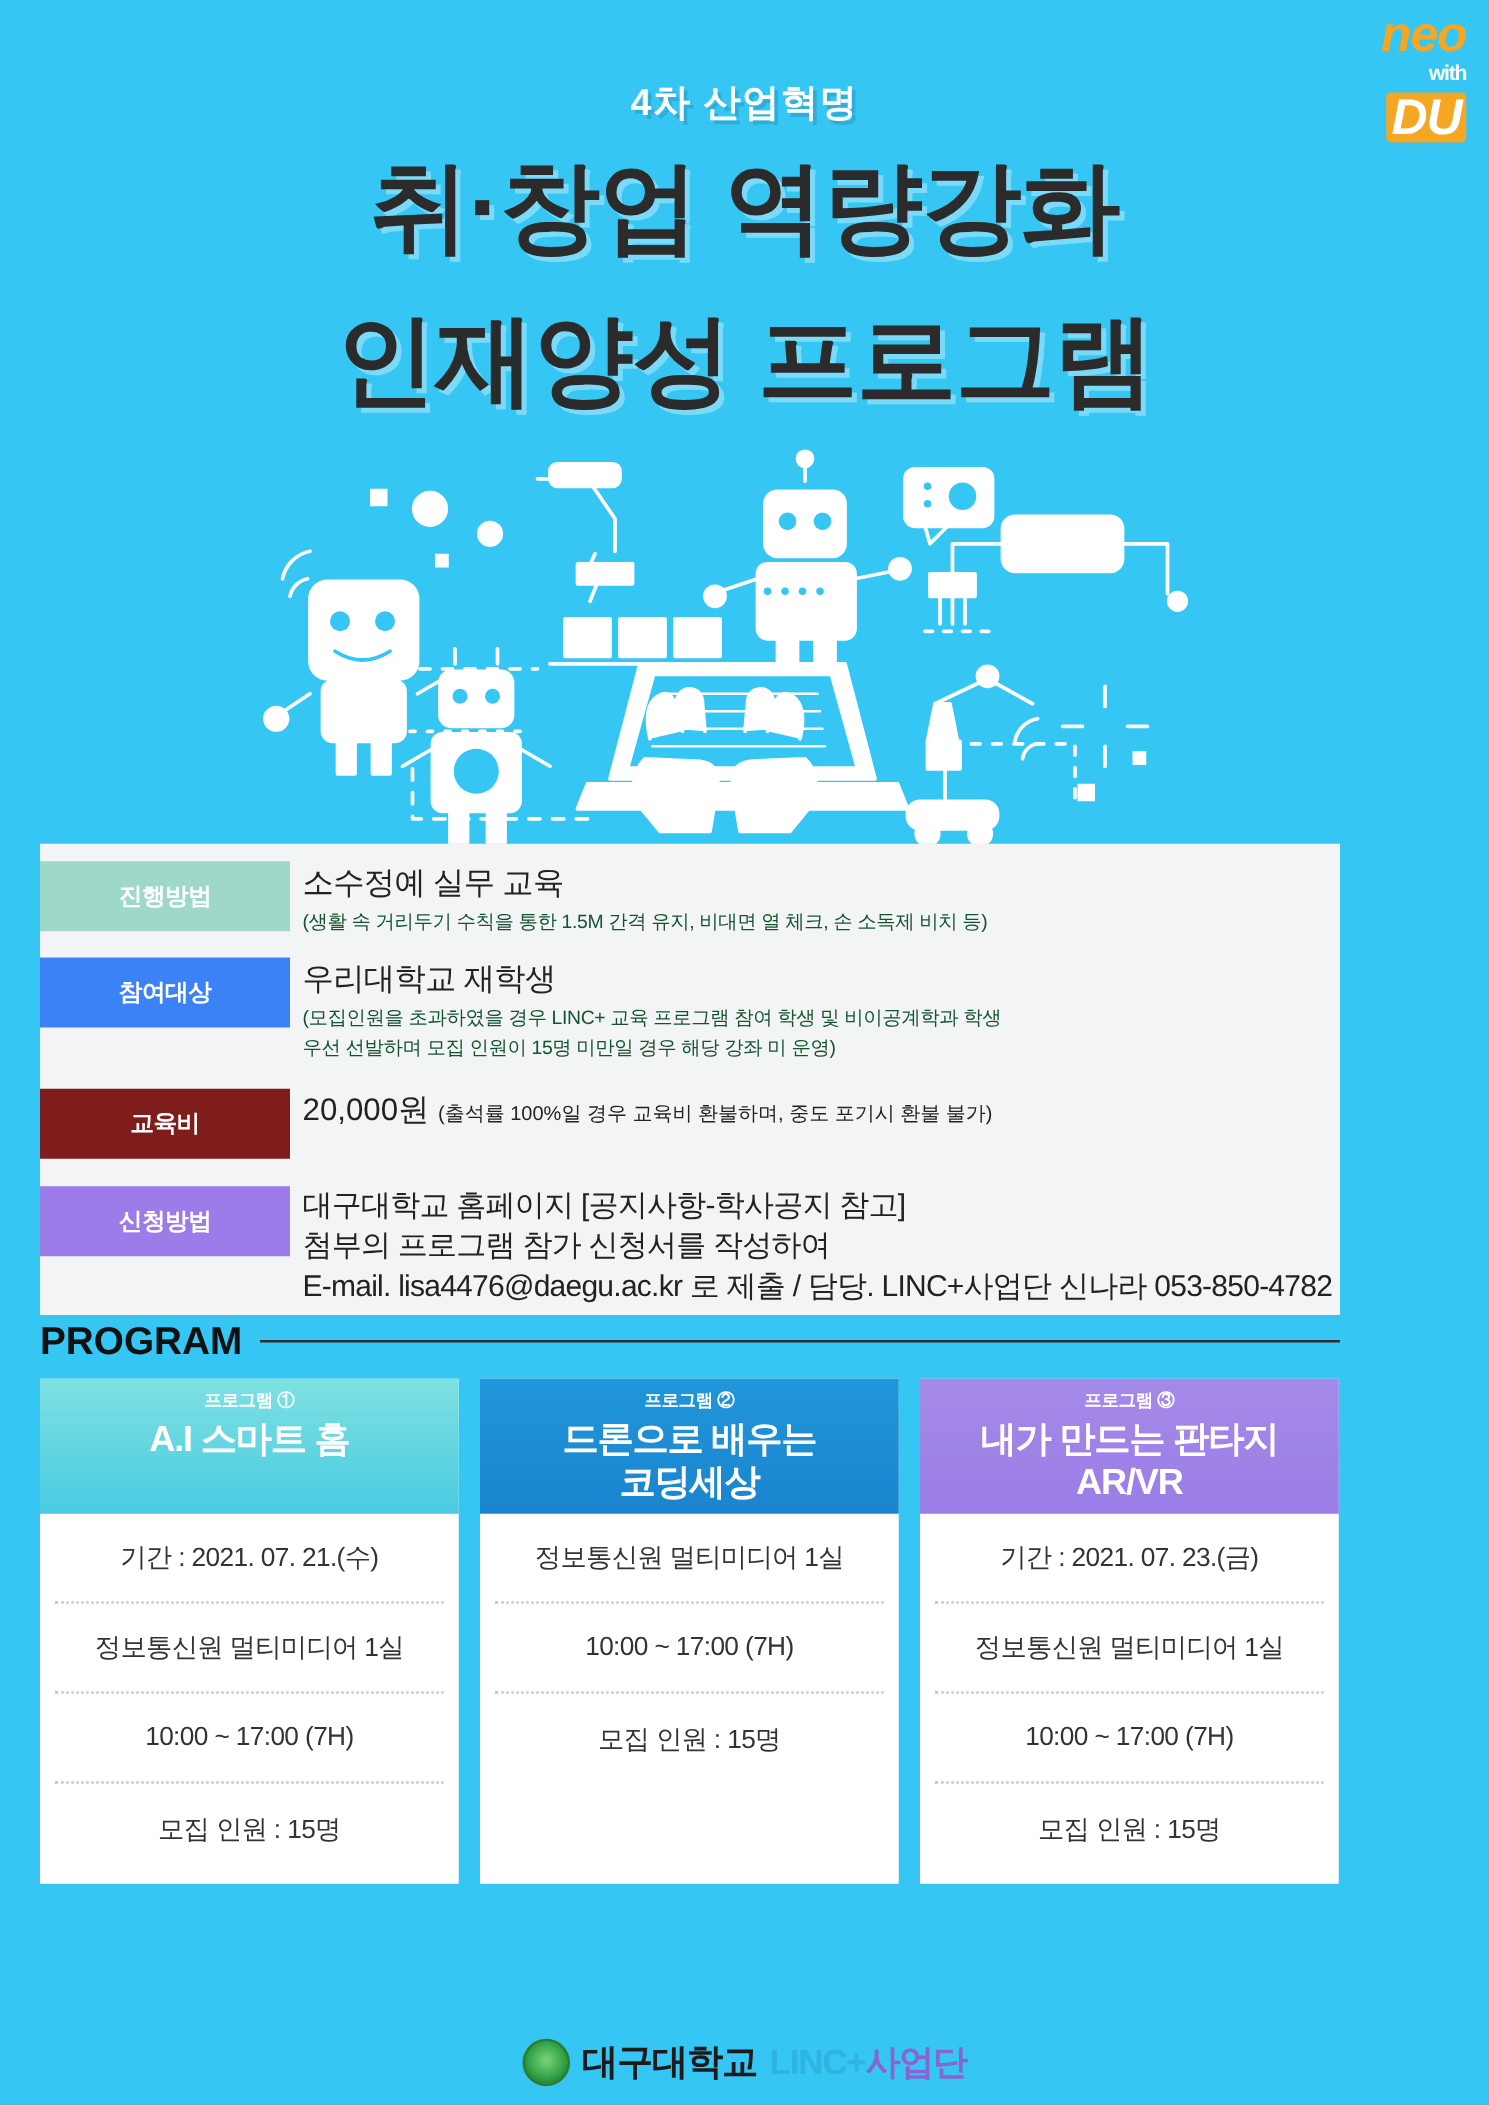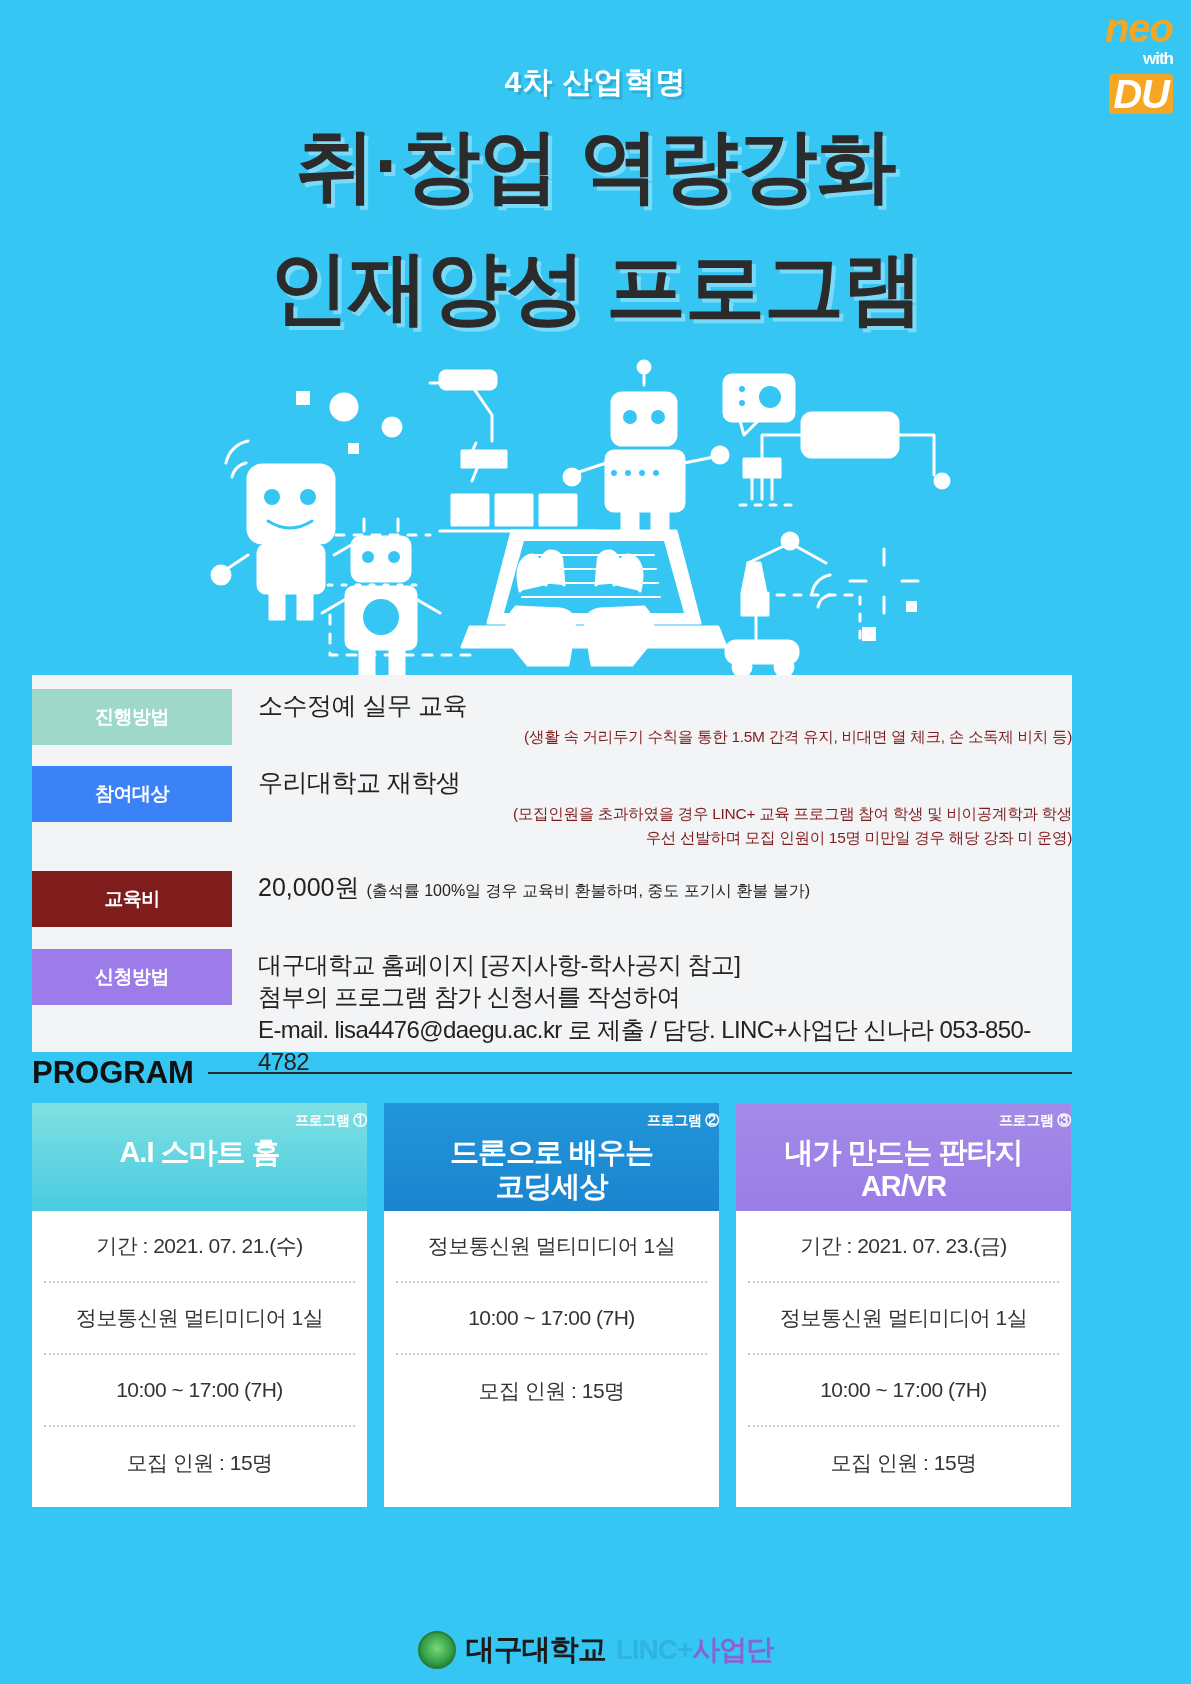--- a/index.html
+++ b/index.html
@@ -54,23 +54,23 @@
   }
   .info-row { display: flex; align-items: flex-start; }
   .info-label {
     width: 200px; min-height: 56px; display: flex; align-items: center; justify-content: center;
     color: #fff; font-size: 19px; font-weight: 700; letter-spacing: -0.5px;
   }
   .lbl-1 { background: #9ed8c8; }
   .lbl-2 { background: #3b82f6; }
   .lbl-3 { background: #7f1d1d; }
   .lbl-4 { background: #9b7ce8; }
-  .info-body { flex: 1; padding-left: 26px; }
+  .info-body { flex: 1; padding-left: 10px; }
   .ib-title { font-size: 25px; color: #222; font-weight: 500; letter-spacing: -0.5px;}
-  .ib-note { font-size: 15.5px; color: #7f1d1d; margin-top: 5px; letter-spacing: -0.3px; text-align: right;}
+  .ib-note { font-size: 15.5px; color: #14532d; margin-top: 5px; letter-spacing: -0.3px;}
   .ib-note + .ib-note { margin-top: 3px; }
   .fee-line { font-size: 25px; color: #222; }
   .fee-line span.small { font-size: 16px; }
   .apply-line { font-size: 24px; color: #222; line-height: 1.35; letter-spacing: -0.6px;}
 
   .row1 { padding-top: 14px; }
   .row2 { padding-top: 18px; }
   .row3 { padding-top: 22px; }
   .row4 { padding-top: 22px; }
 
@@ -82,21 +82,21 @@
   .prog-head .t { font-size: 31px; font-weight: 800; color: #111; letter-spacing: 0px;}
   .prog-head .rule { flex: 1; height: 2px; background: #2b2b2b; }
 
   
   .cards { position: absolute; top: 1103px; left: 32px; width: 1040px; display: flex; gap: 17px; }
   .card { width: 335px; background: #ffffff; }
   .card-head { height: 108px; color: #fff; text-align: center; padding-top: 9px; }
   .ch-1 { background: linear-gradient(180deg,#7fe0e2 0%, #49cbe0 100%); }
   .ch-2 { background: linear-gradient(180deg,#2196d9 0%, #1b84cf 100%); }
   .ch-3 { background: linear-gradient(180deg,#a48ae8 0%, #9a7de6 100%); }
-  .ch-tag { font-size: 14px; font-weight: 700; letter-spacing: -0.3px; text-align: right; }
+  .ch-tag { font-size: 14px; font-weight: 700; letter-spacing: -0.3px; }
   .ch-title { font-size: 29px; font-weight: 600; line-height: 1.18; margin-top: 5px; letter-spacing: -1px;}
   .card-body { padding: 0 12px 8px; }
   .cb-row {
     height: 72px; display: flex; align-items: center; justify-content: center;
     font-size: 21px; color: #333; letter-spacing: -0.5px;
     border-bottom: 2px dotted #c9c9c9;
   }
   .cb-row:last-child { border-bottom: none; }
 
   

